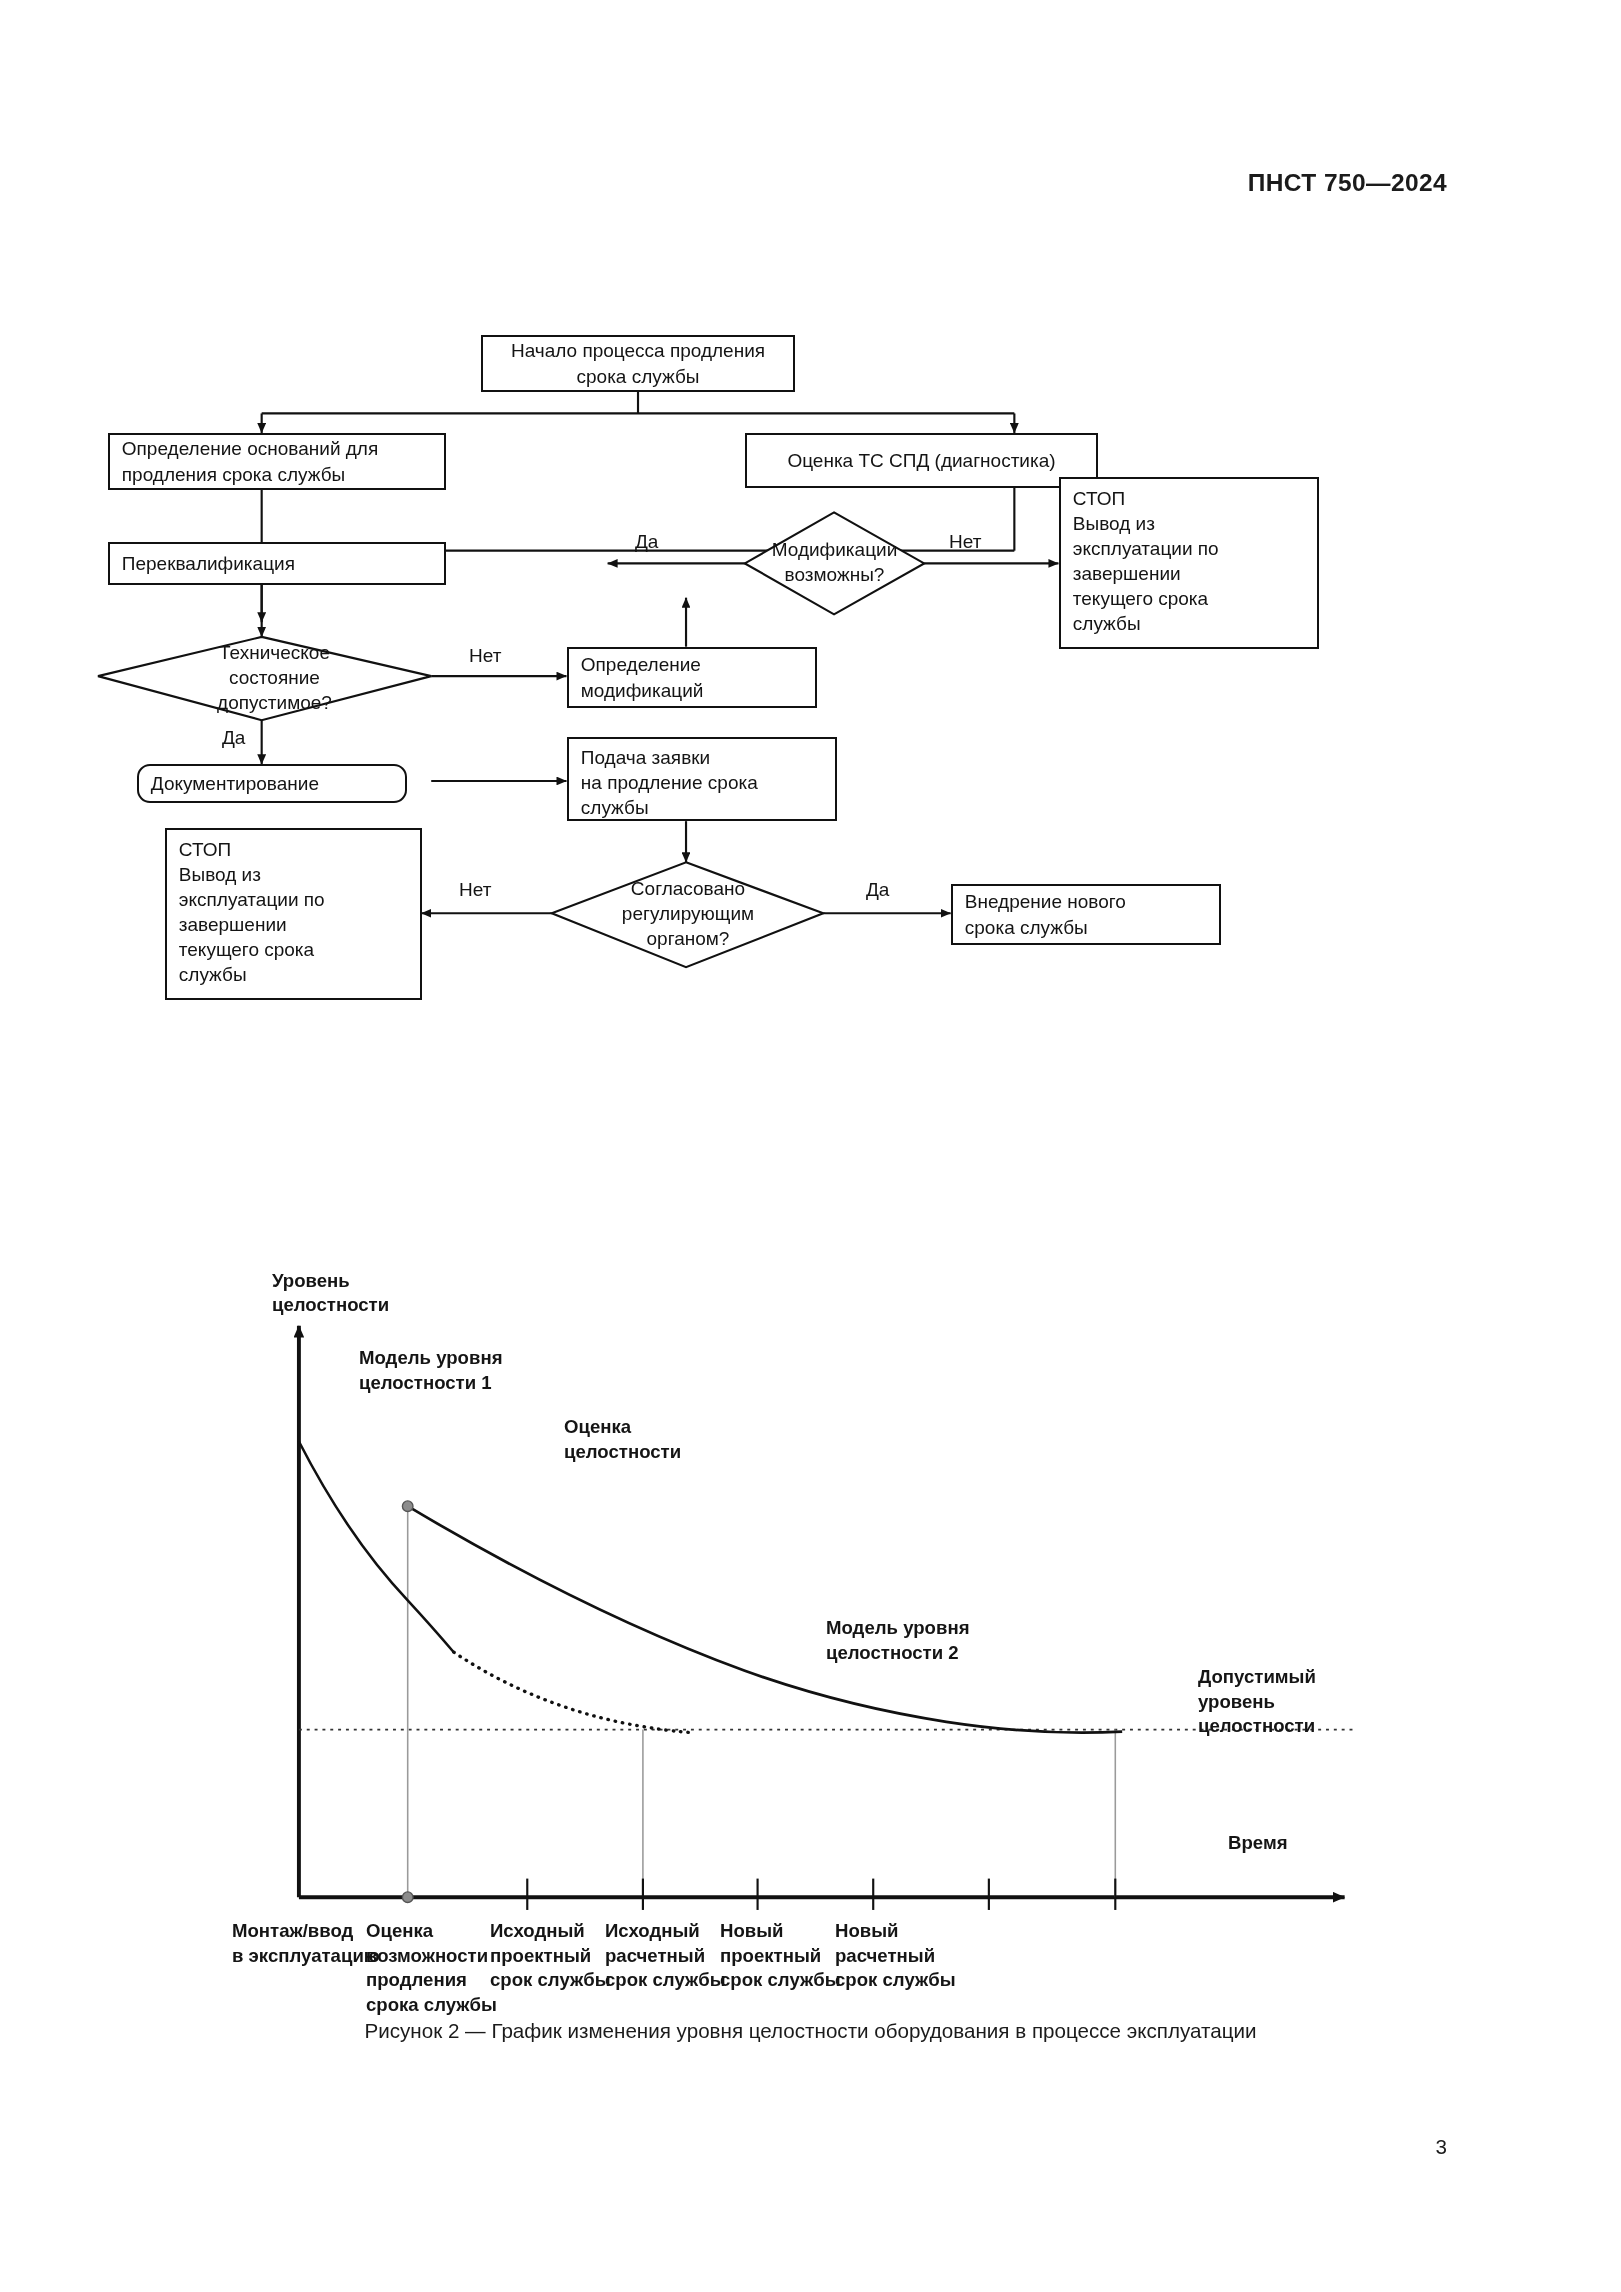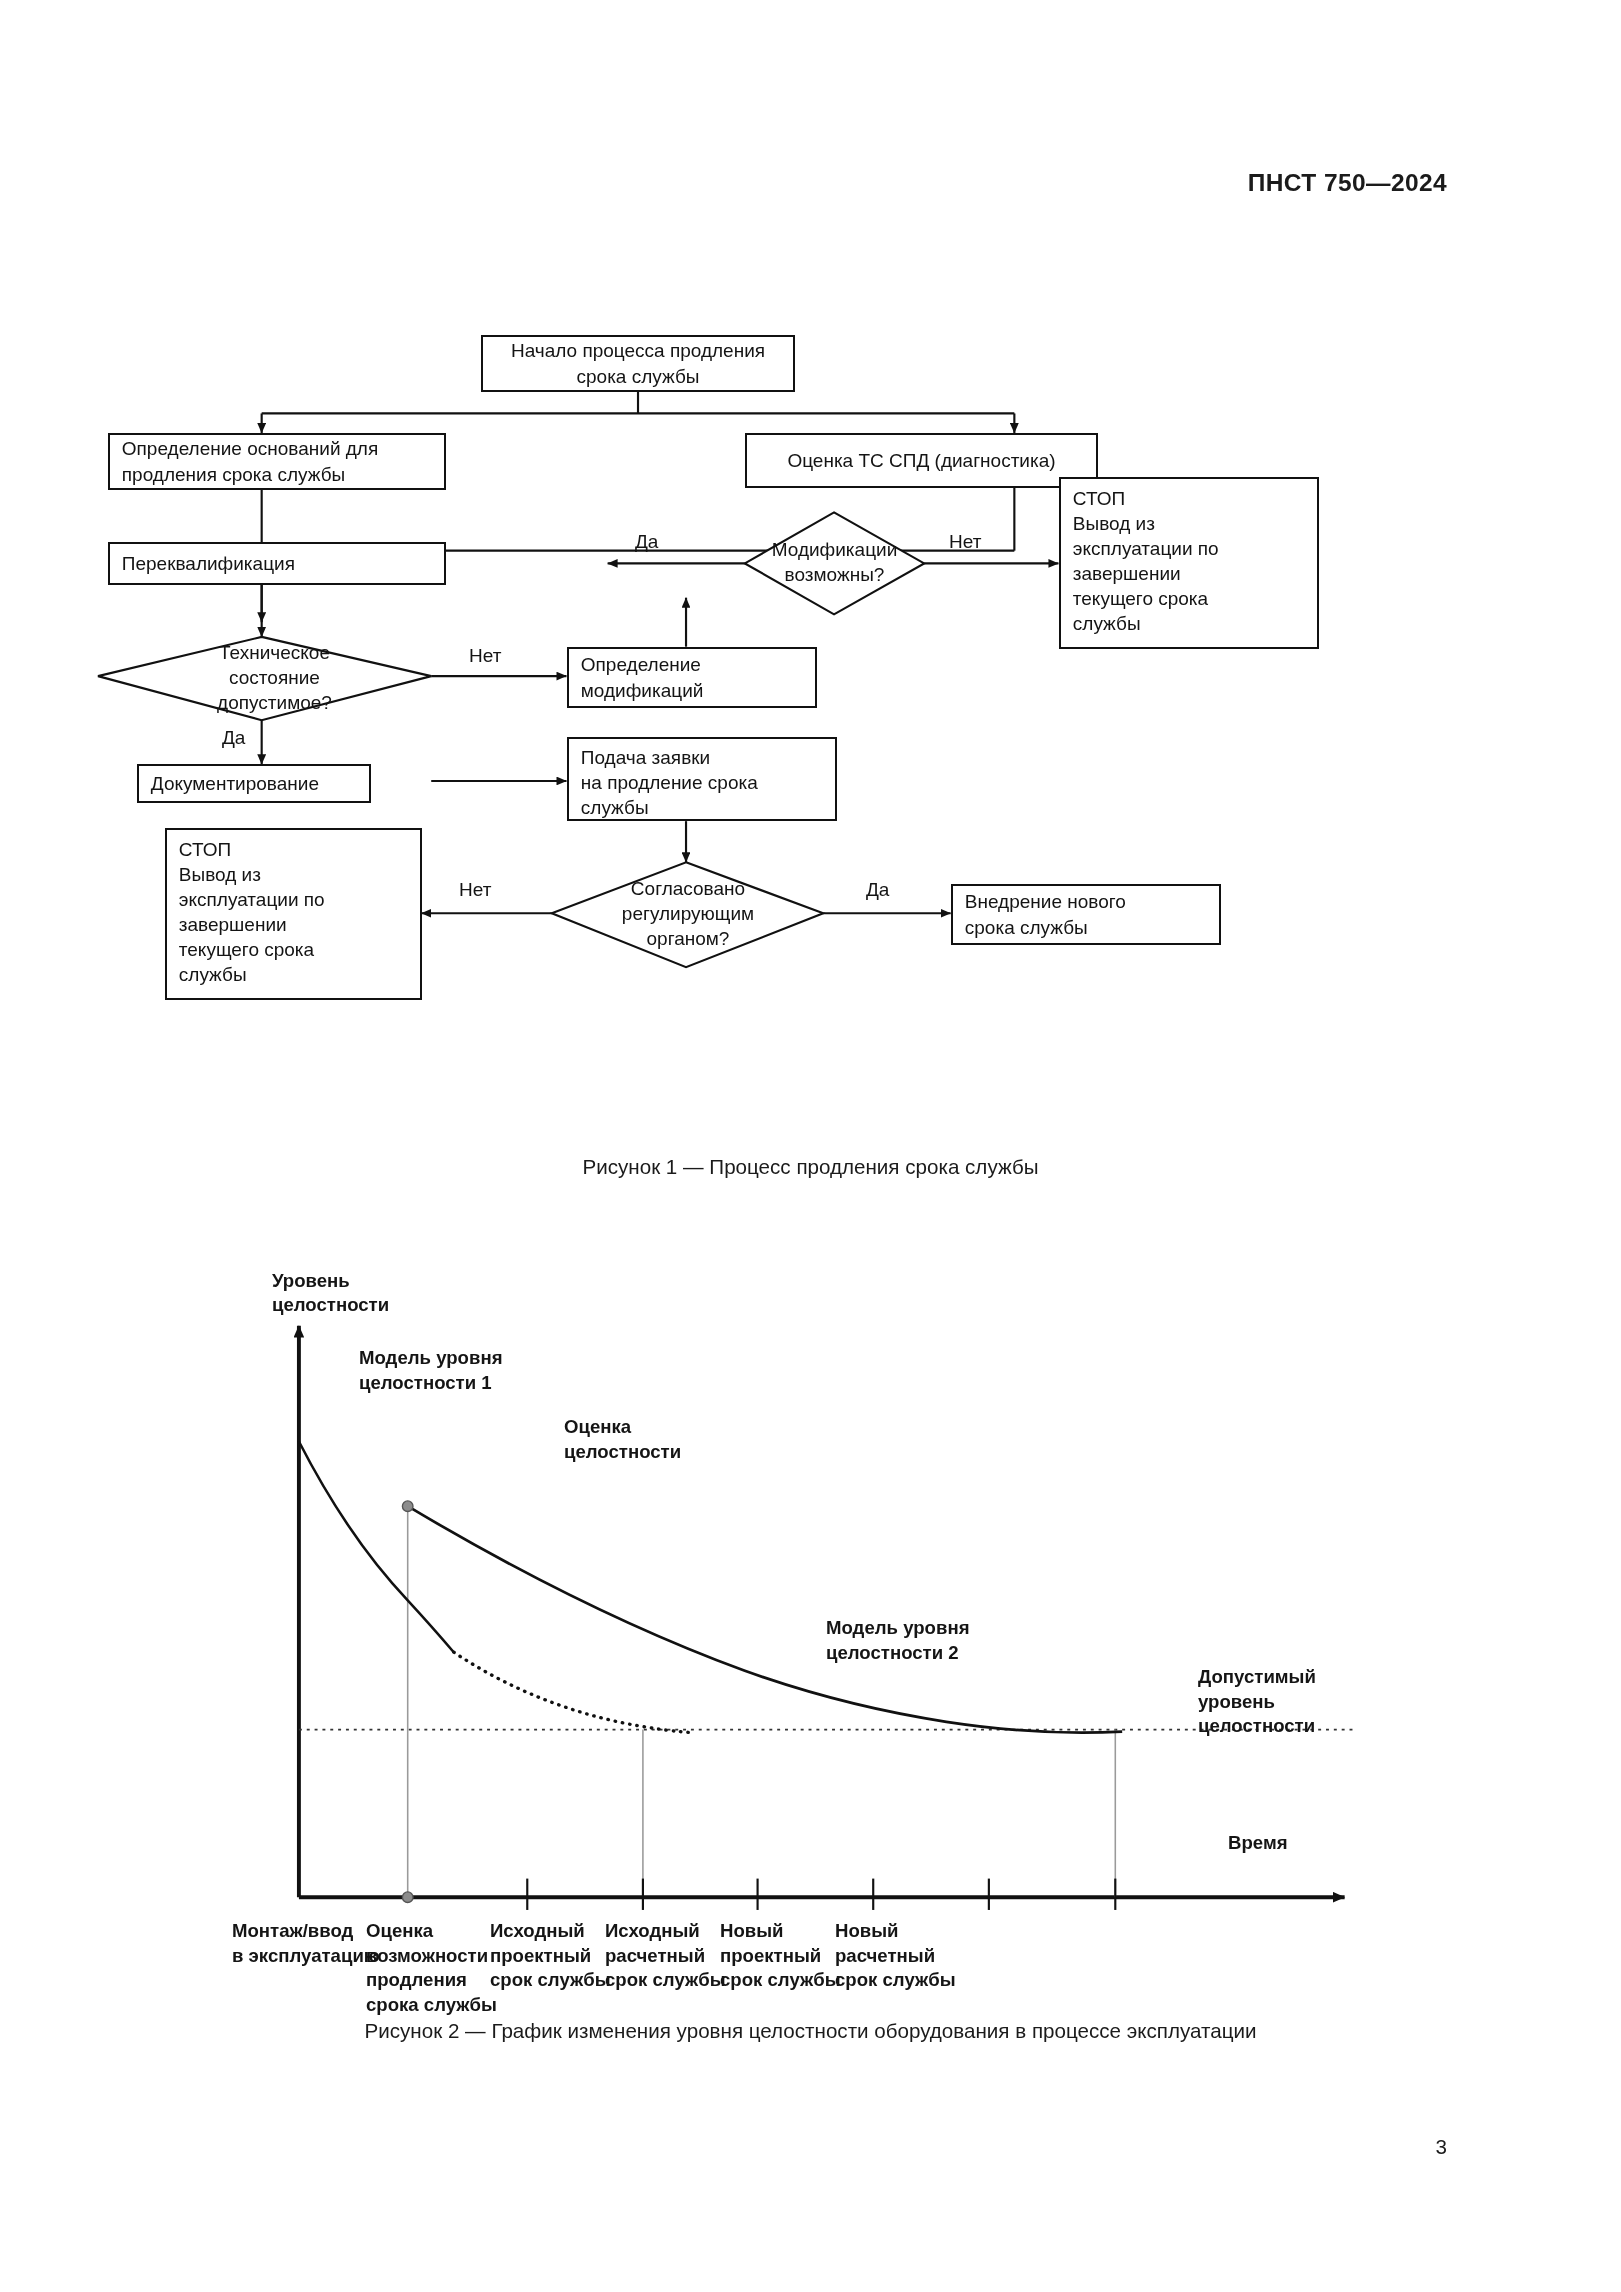--- a/index.html
+++ b/index.html
@@ -139,21 +139,21 @@
     </div>
 
     <div class="node left" style="left:1059px;top:291px;width:260px;height:172px;align-items:flex-start;padding-top:6.9px;">
       <div class="inner">СТОП<br>Вывод из<br>эксплуатации по<br>завершении<br>текущего срока<br>службы</div>
     </div>
 
     <div class="node left" style="left:567px;top:461px;width:250px;height:61px;">
       <div class="inner">Определение<br>модификаций</div>
     </div>
 
-    <div class="node left" style="left:137px;top:578px;width:234px;height:39px;">
+    <div class="node left" style="left:137px;top:578px;width:270px;height:39px;border-radius:13px;">
       <div class="inner">Документирование</div>
     </div>
 
     <div class="node left" style="left:567px;top:551px;width:270px;height:84px;align-items:flex-start;padding-top:5.9px;">
       <div class="inner">Подача заявки<br>на продление срока<br>службы</div>
     </div>
 
     <div class="node left" style="left:165px;top:642px;width:257px;height:172px;align-items:flex-start;padding-top:6.9px;">
       <div class="inner">СТОП<br>Вывод из<br>эксплуатации по<br>завершении<br>текущего срока<br>службы</div>
     </div>
@@ -173,21 +173,20 @@
     </div>
 
     <div class="edge-label" style="left:635px;top:345px;">Да</div>
     <div class="edge-label" style="left:949px;top:345px;">Нет</div>
     <div class="edge-label" style="left:469px;top:459px;">Нет</div>
     <div class="edge-label" style="left:222px;top:541px;">Да</div>
     <div class="edge-label" style="left:459px;top:693px;">Нет</div>
     <div class="edge-label" style="left:866px;top:693px;">Да</div>
   </div>
 
-  <div class="caption" id="cap1">Рисунок 1 — Процесс продления срока службы</div>
 
   <div id="chart">
     <svg width="1621" height="765" viewBox="0 0 1654 780">
       <defs>
         <marker id="ahc" markerWidth="13" markerHeight="11" refX="12" refY="5.5" orient="auto" markerUnits="userSpaceOnUse">
           <path d="M0,0 L12.5,5.5 L0,11 z" fill="#111"></path>
         </marker>
       </defs>
 
       <g>

